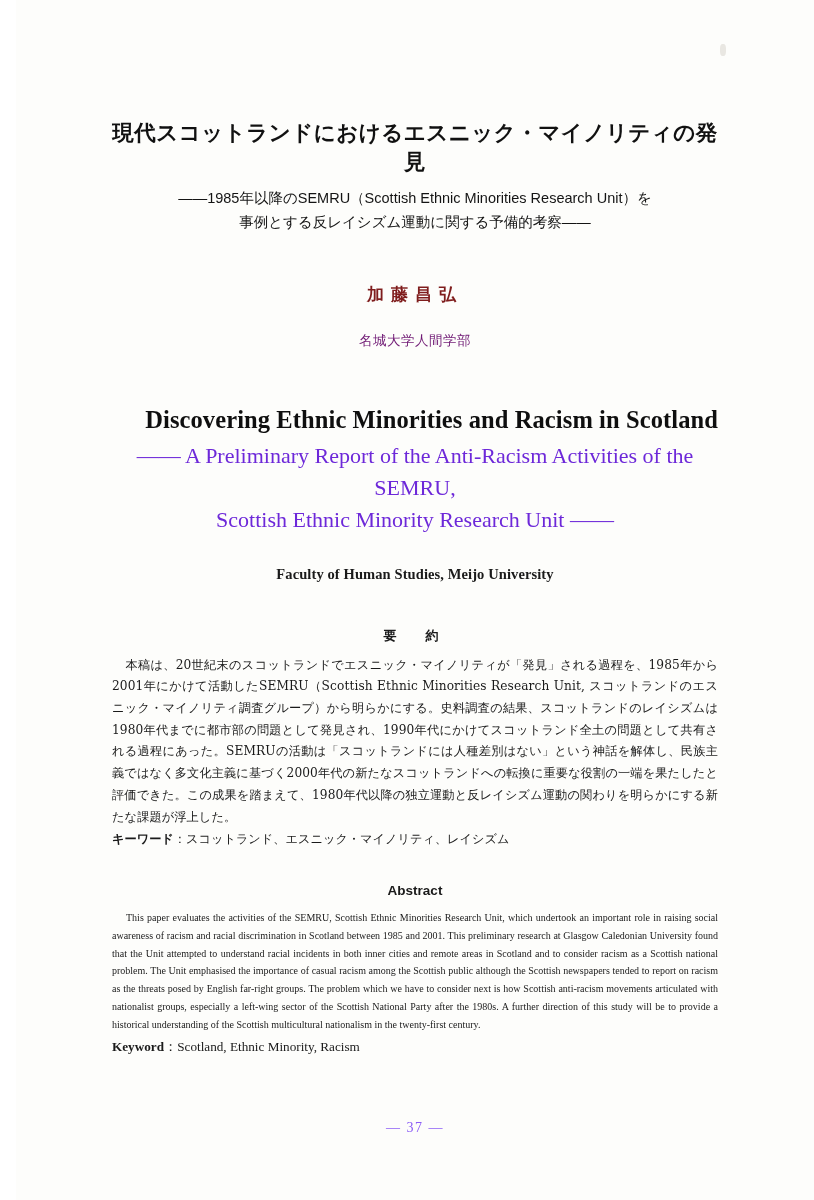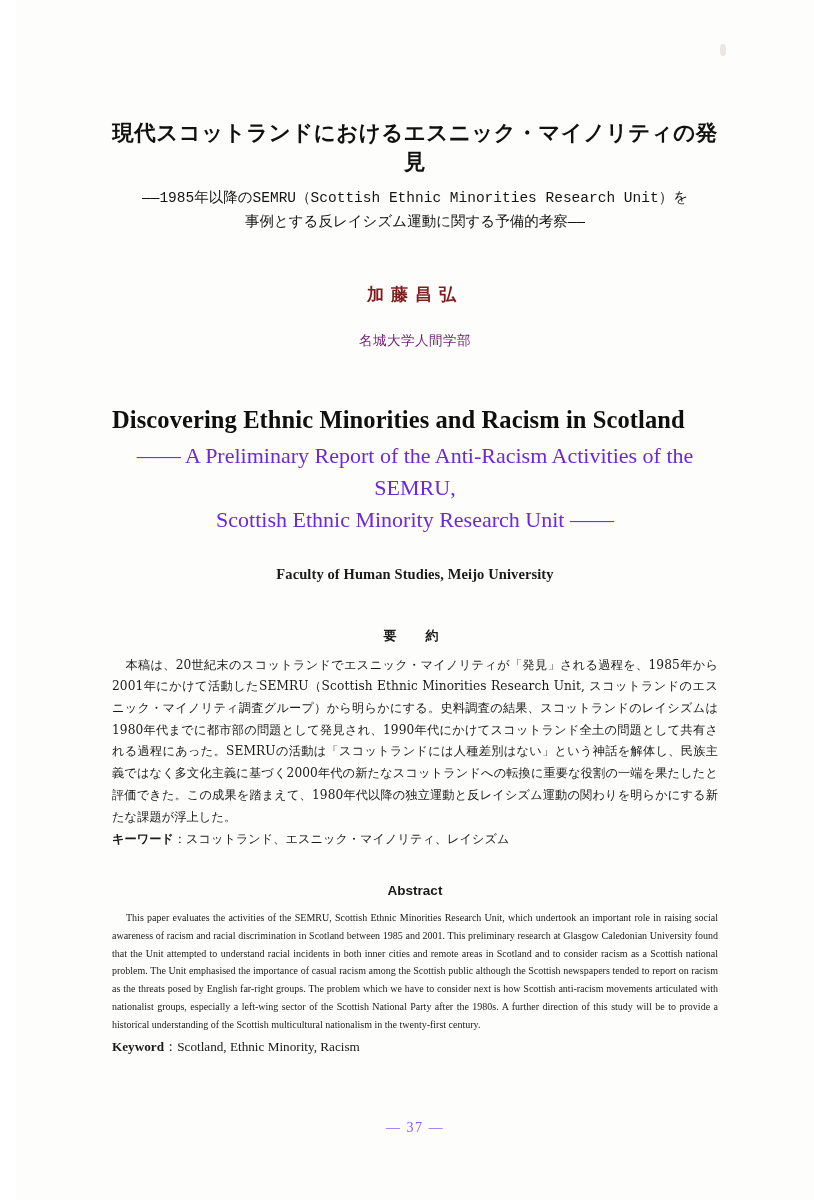--- a/index.html
+++ b/index.html
@@ -33,21 +33,21 @@
     text-align: center;
     font-family: "DejaVu Serif", serif;
     font-size: 21.5px;
     font-weight: 700;
     letter-spacing: 0.5px;
     line-height: 1.35;
     color: #111;
   }
   .jp-subtitle {
     text-align: center;
-    font-family: Liberation Mono, monospace;
+    font-family: Liberation Sans, sans-serif;
     font-size: 14.5px;
     font-weight: 400;
     line-height: 1.65;
     margin-top: 11px;
     color: #141414;
   }
 
   .jp-author {
     text-align: center;
     font-family: "DejaVu Serif", serif;
@@ -61,21 +61,21 @@
     text-align: center;
     font-family: "DejaVu Serif", serif;
     font-size: 13.5px;
     margin-top: 26px;
     letter-spacing: 0.5px;
     color: #701a75;
   }
 
   
   .en-title {
-    text-align: left;
+    text-align: right;
     font-family: "Liberation Serif", serif;
     font-size: 24.5px;
     font-weight: 700;
     margin-top: 56px;
     letter-spacing: 0.1px;
     color: #0f0f0f;
   }
   .en-subtitle {
     text-align: center;
     font-family: Liberation Serif, serif;

